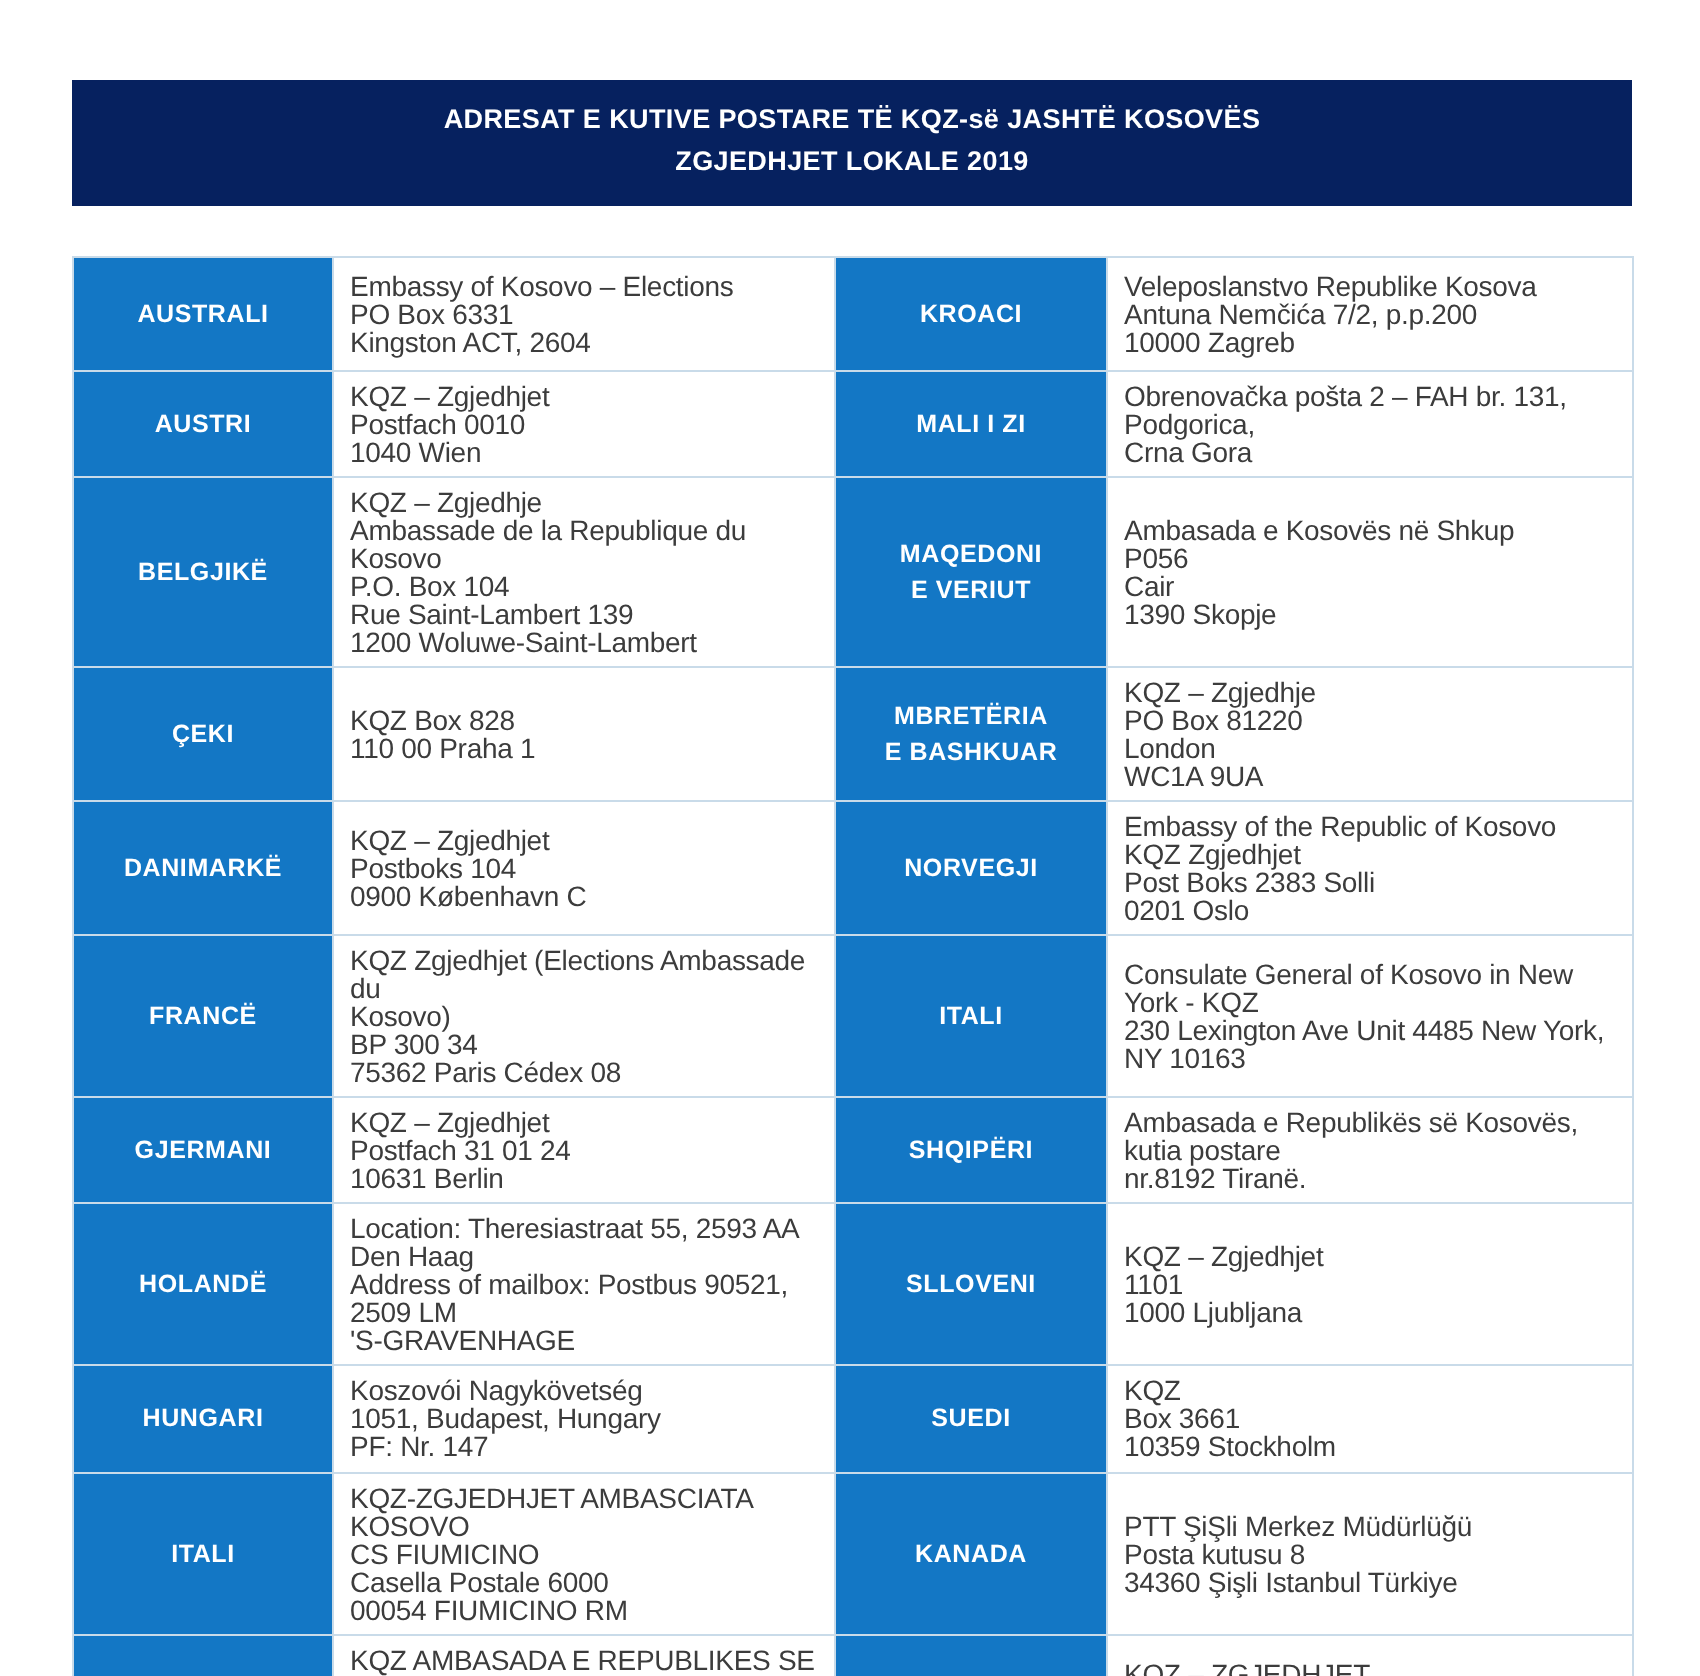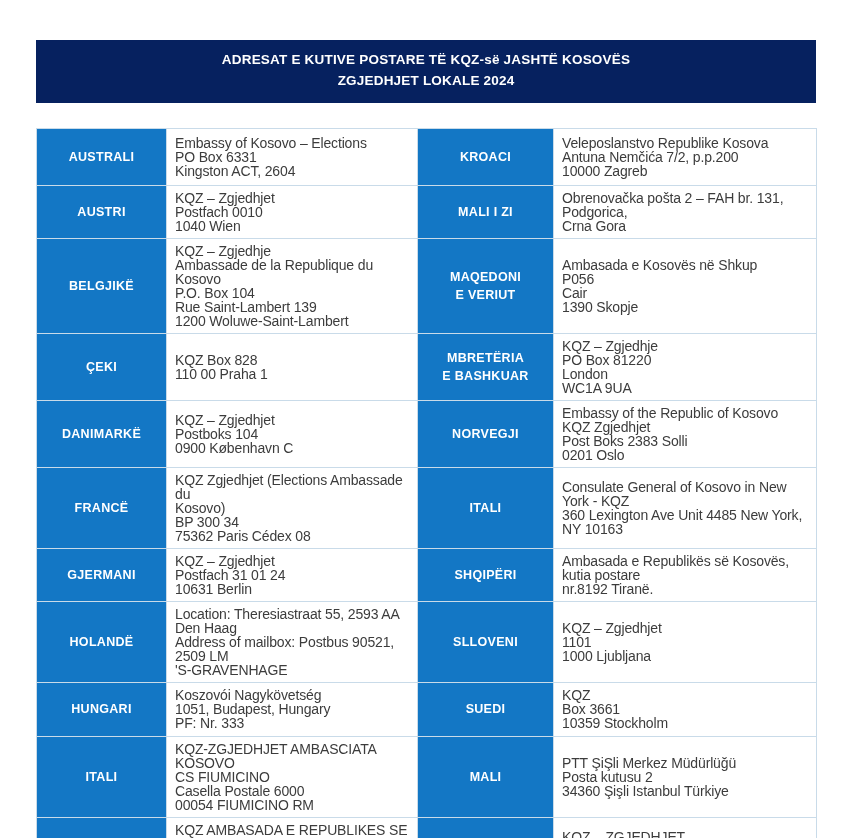--- a/index.html
+++ b/index.html
@@ -78,21 +78,21 @@
   tr.r11 { height: 62px; }
   tr.r12 { height: 55px; }
 </style>
 </head>
 <body>
 
 <div class="page">
 
   <div class="header-bar">
     <div>ADRESAT E KUTIVE POSTARE TË KQZ-së JASHTË KOSOVËS</div>
-    <div>ZGJEDHJET LOKALE 2024</div>
+    <div>ZGJEDHJET LOKALE 2019</div>
   </div>
 
   <div class="tbl-wrap">
     <table class="addr-table">
       <colgroup>
         <col style="width:130px">
           <col style="width:251px">
           <col style="width:136px">
           <col style="width:263px">
       </colgroup>
@@ -153,21 +153,21 @@
 0201 Oslo</td>
         </tr>
         <tr class="r6">
           <td class="country">FRANCË</td>
           <td class="addr">KQZ Zgjedhjet (Elections Ambassade du
 Kosovo)
 BP 300 34
 75362 Paris Cédex 08</td>
           <td class="country">ITALI</td>
           <td class="addr">Consulate General of Kosovo in New York - KQZ
-360 Lexington Ave Unit 4485 New York, NY 10163</td>
+230 Lexington Ave Unit 4485 New York, NY 10163</td>
         </tr>
         <tr class="r7">
           <td class="country">GJERMANI</td>
           <td class="addr">KQZ – Zgjedhjet
 Postfach 31 01 24
 10631 Berlin</td>
           <td class="country">SHQIPËRI</td>
           <td class="addr">Ambasada e Republikës së Kosovës, kutia postare
 nr.8192 Tiranë.</td>
         </tr>
@@ -178,35 +178,35 @@
 'S-GRAVENHAGE</td>
           <td class="country">SLLOVENI</td>
           <td class="addr">KQZ – Zgjedhjet
 1101
 1000 Ljubljana</td>
         </tr>
         <tr class="r9">
           <td class="country">HUNGARI</td>
           <td class="addr">Koszovói Nagykövetség
 1051, Budapest, Hungary
-PF: Nr. 333</td>
+PF: Nr. 147</td>
           <td class="country">SUEDI</td>
           <td class="addr">KQZ
 Box 3661
 10359 Stockholm</td>
         </tr>
         <tr class="r10">
           <td class="country">ITALI</td>
           <td class="addr">KQZ-ZGJEDHJET AMBASCIATA KOSOVO
 CS FIUMICINO
 Casella Postale 6000
 00054 FIUMICINO RM</td>
-          <td class="country">MALI</td>
+          <td class="country">KANADA</td>
           <td class="addr">PTT ŞiŞli Merkez Müdürlüğü
-Posta kutusu 2
+Posta kutusu 8
 34360 Şişli Istanbul Türkiye</td>
         </tr>
         <tr class="r11">
           <td class="country">KANADA</td>
           <td class="addr">KQZ AMBASADA E REPUBLIKES SE
 KOSOVES
 PO Box 595
 Ottawa PO B, ON, K1P 5P7</td>
           <td class="country">ZVICËR</td>
           <td class="addr">KQZ – ZGJEDHJET

